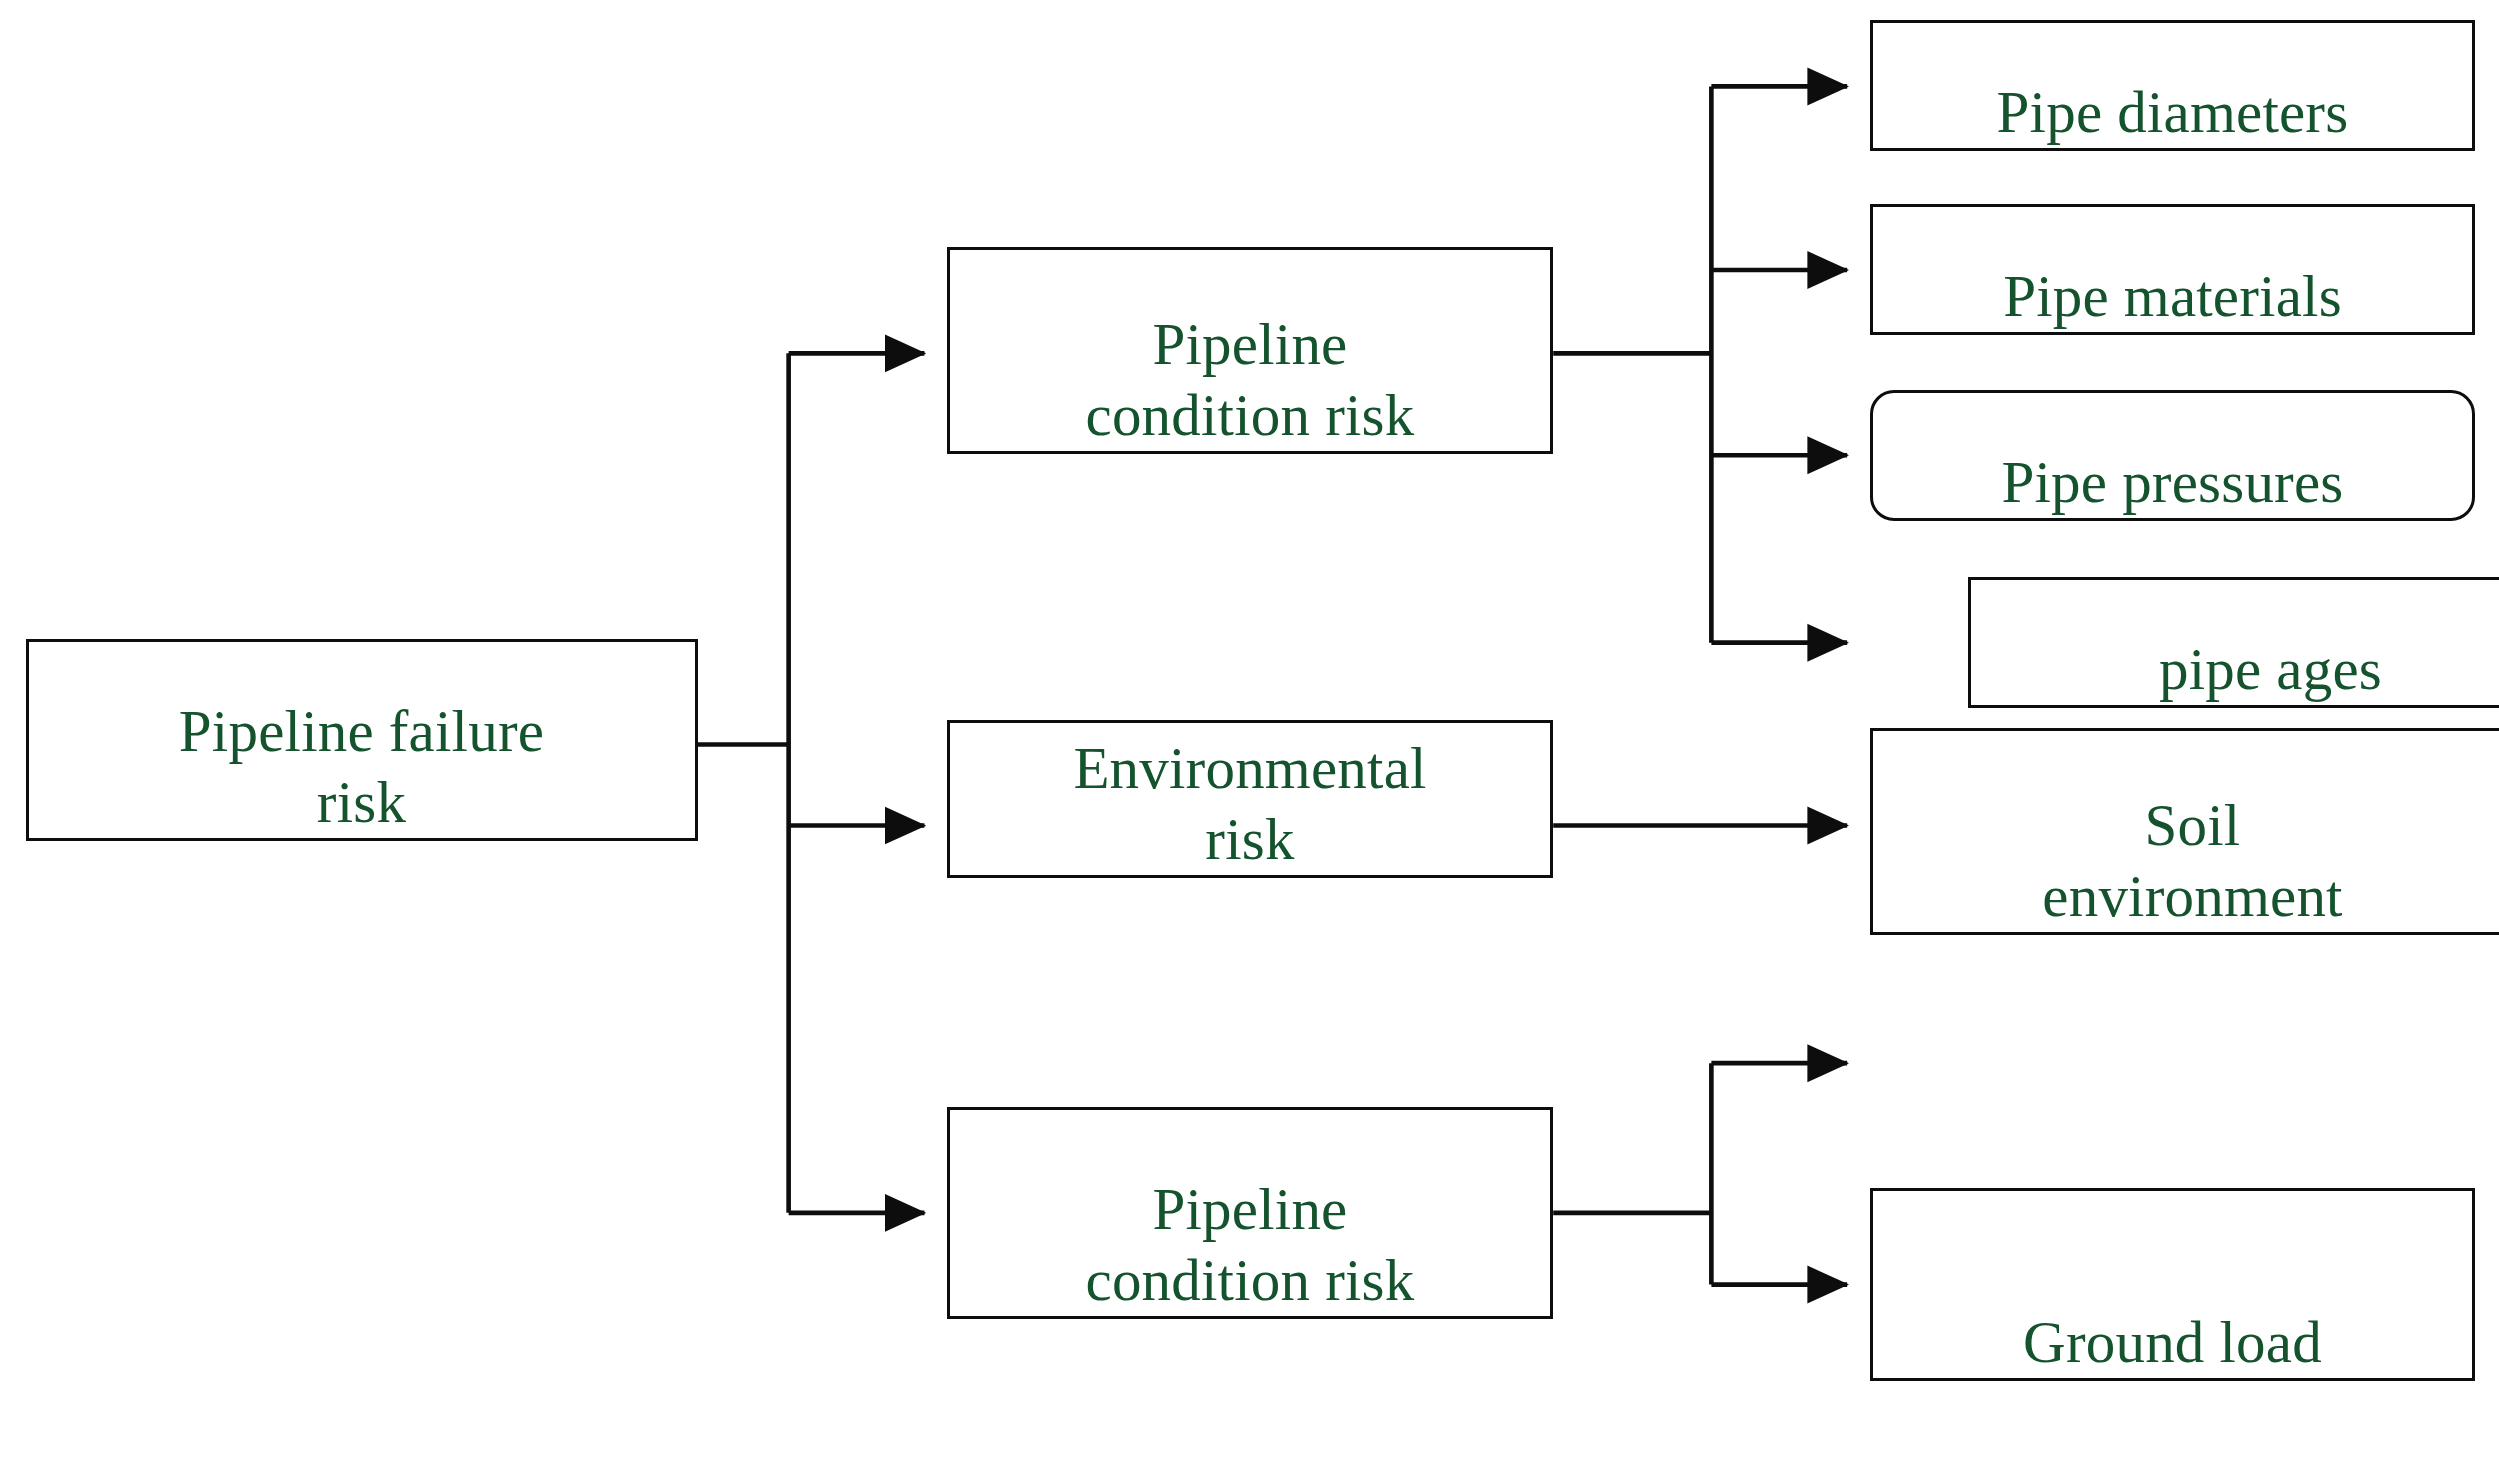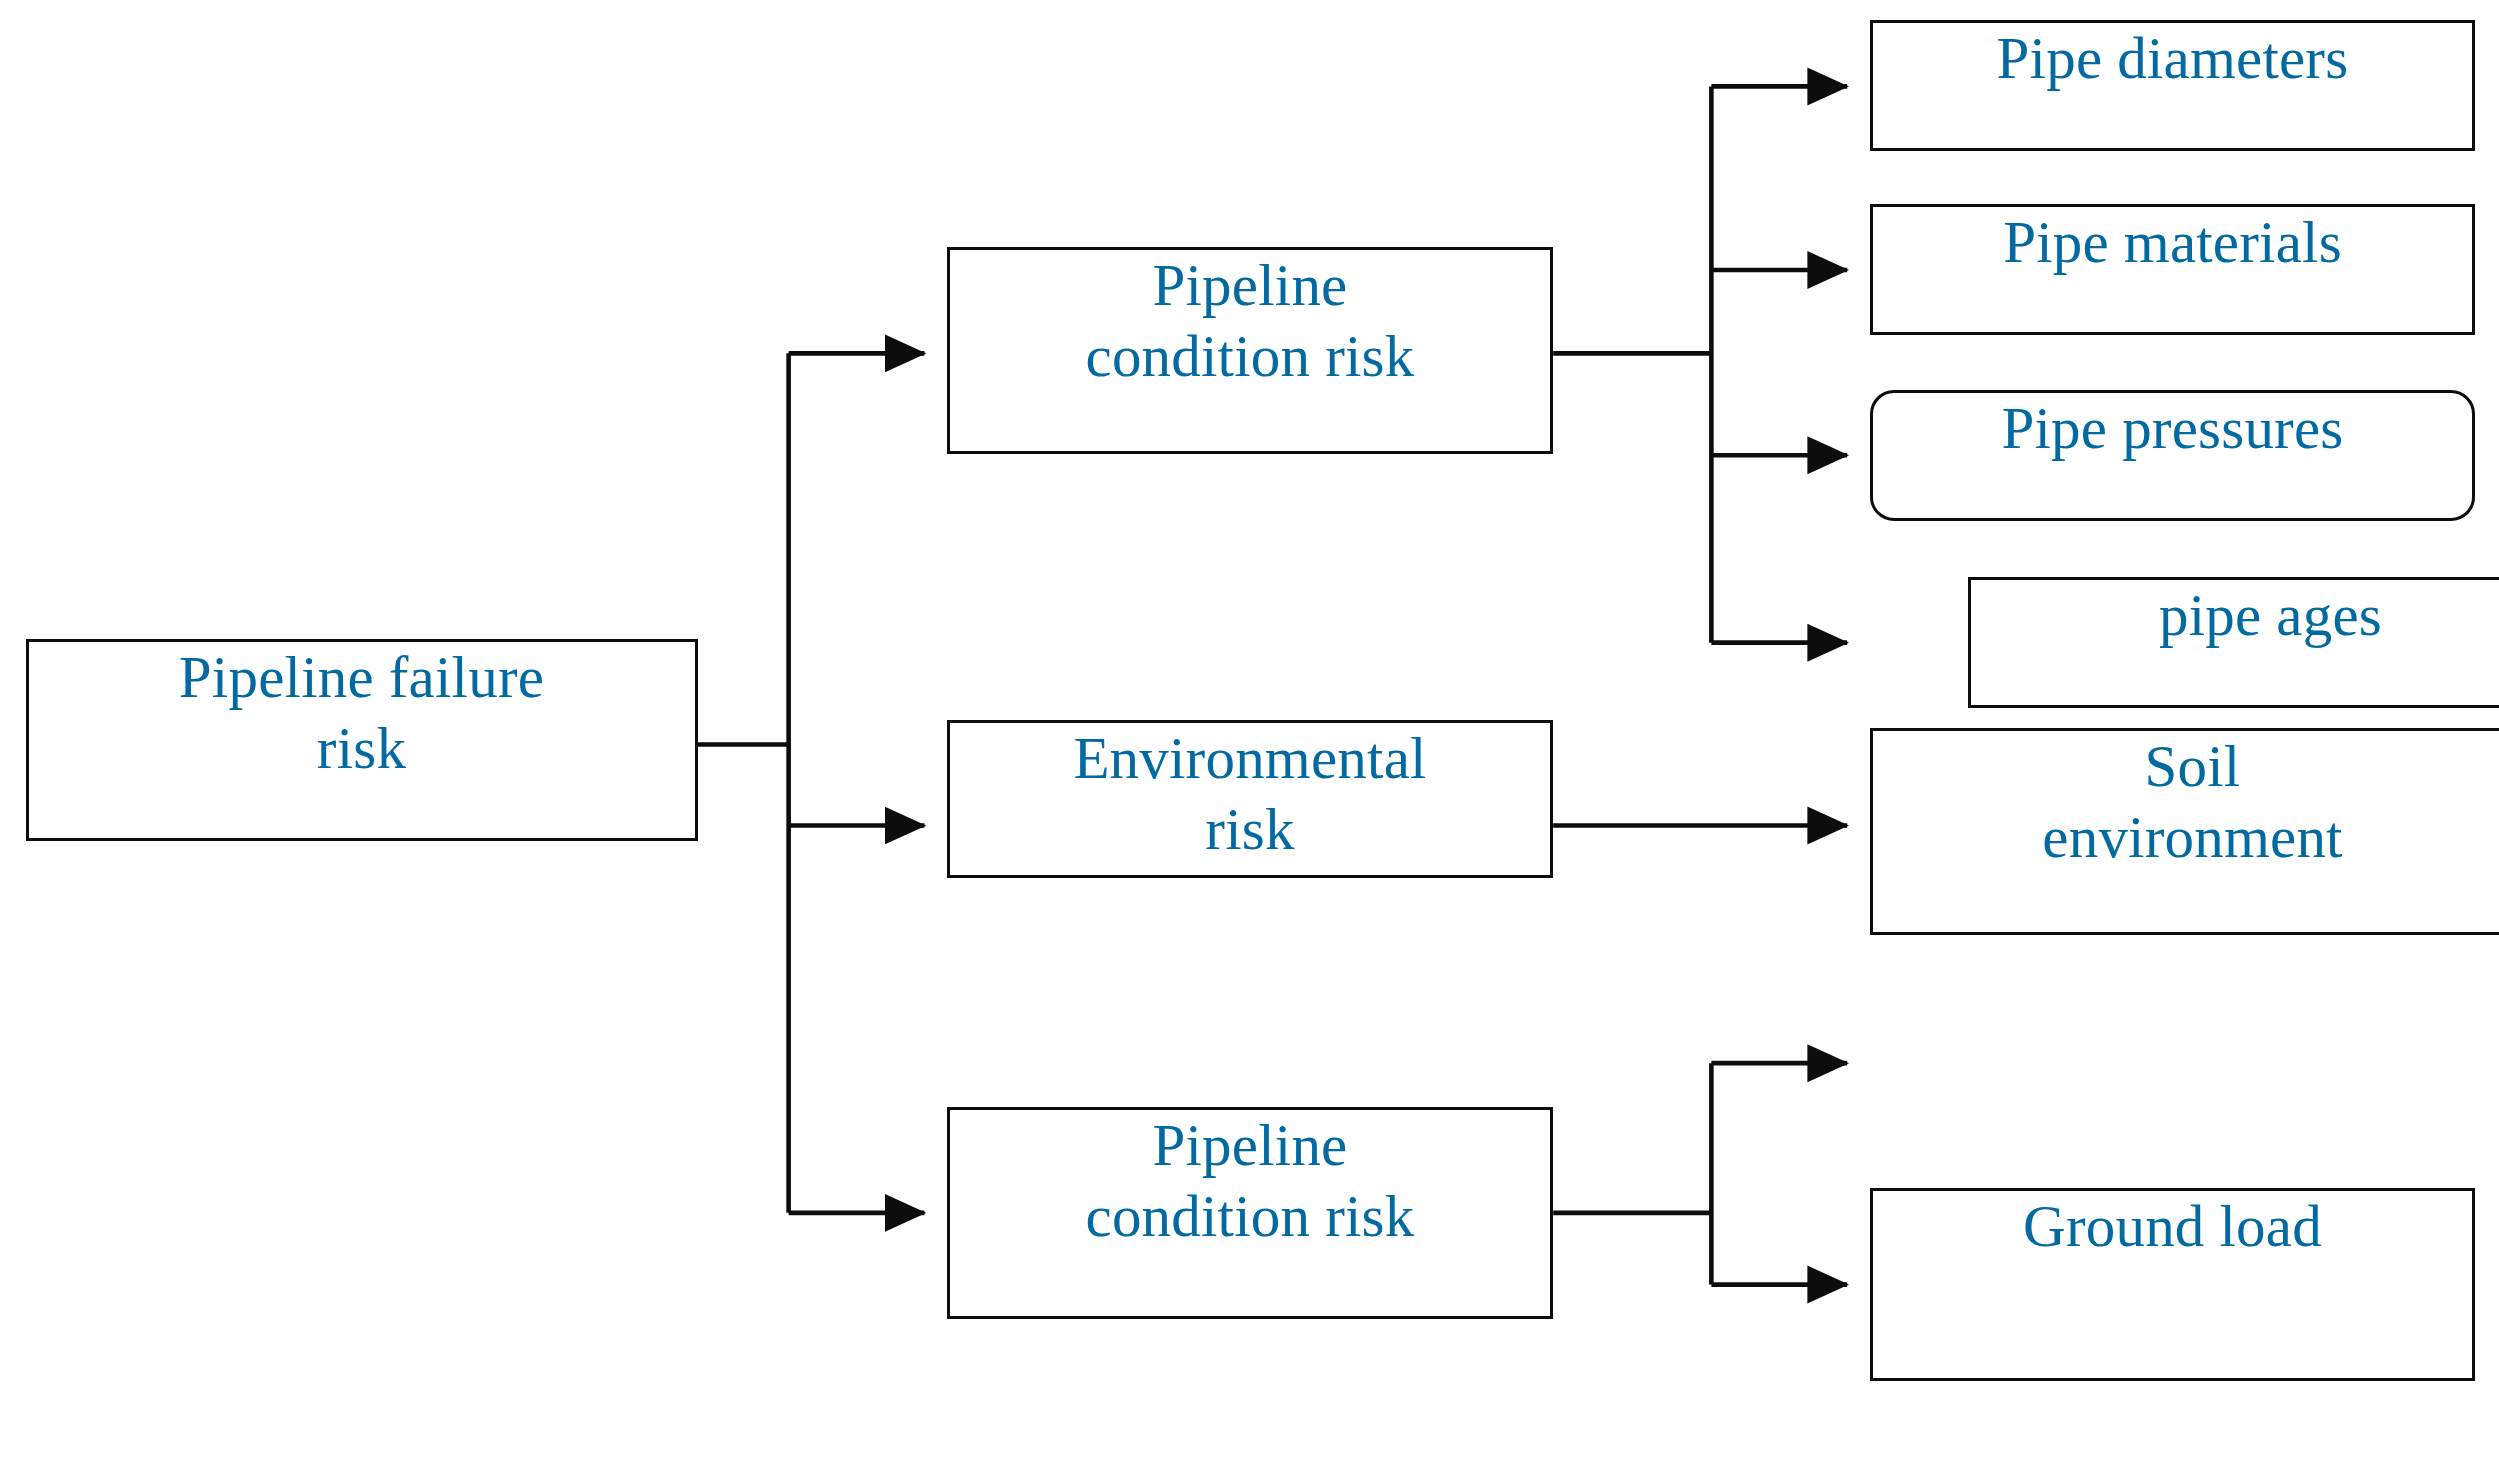--- a/index.html
+++ b/index.html
@@ -15,24 +15,24 @@
     background: #ffffff;
     font-family: "Liberation Serif", "DejaVu Serif", serif;
     overflow: hidden;
   }
   .node {
     position: absolute;
     box-sizing: border-box;
     border: 3.9px solid #0d0d0d;
     background: #ffffff;
     display: flex;
-    align-items: flex-start;
+    align-items: flex-end;
     justify-content: center;
     text-align: center;
-    color: #0369a1;
+    color: #14532d;
     font-size: 59px;
     line-height: 1.20;
     letter-spacing: 0.2px;
     padding: 0 16px;
   }
   .node span { display: block; width: 100%; }
   #wires {
     position: absolute;
     left: 0;
     top: 0;

